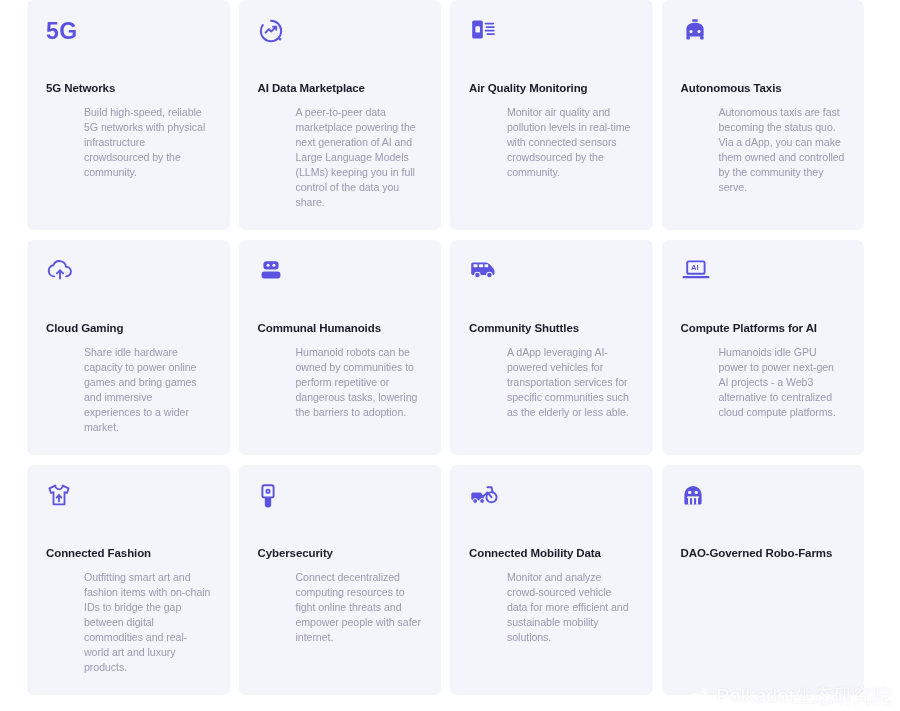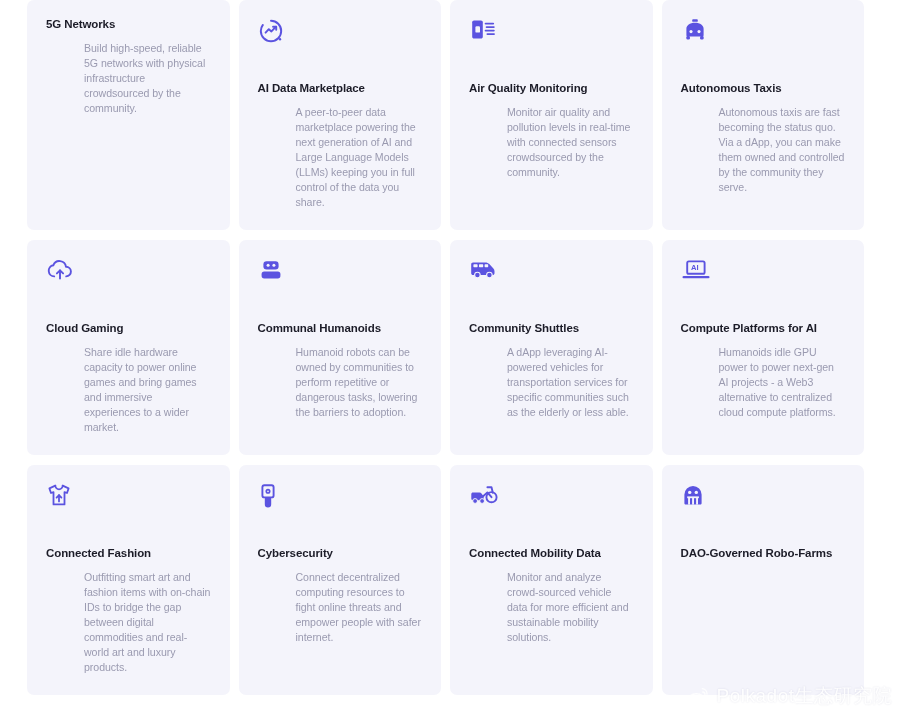--- a/index.html
+++ b/index.html
@@ -108,20 +108,25 @@
   }
 </style>
 </head>
 <body>
 
 <div id="page">
 
   <div class="grid">
 
     <div class="card">
+      <div class="card-icon">
+        <svg width="38" height="26" viewBox="0 0 38 26" fill="none">
+          <text x="0" y="21" font-family="Liberation Sans, sans-serif" font-size="23" font-weight="700" fill="#5b53e0" letter-spacing="0.5">5G</text>
+        </svg>
+      </div>
       <div class="card-title">5G Networks</div>
       <div class="card-desc">Build high-speed, reliable 5G networks with physical infrastructure crowdsourced by the community.</div>
     </div>
 
     <div class="card">
       <div class="card-icon">
         <svg width="26" height="26" viewBox="0 0 24 24" fill="none" stroke="#5b53e0" stroke-width="1.8" stroke-linecap="round" stroke-linejoin="round">
           <path d="M12 2.6a9.4 9.4 0 1 1-9.4 9.4c0-2.1.7-4 1.9-5.6"></path>
           <path d="M7 13.5l3-3.2 2.4 2.1L16.6 8"></path>
           <path d="M13.9 8h2.9v2.9"></path>

